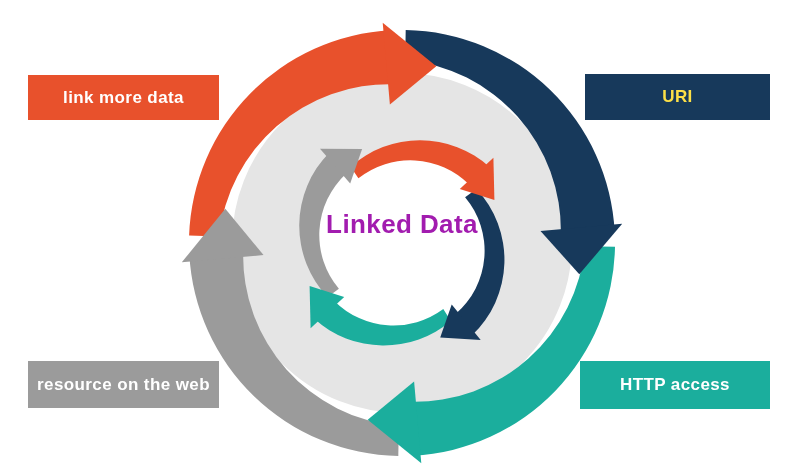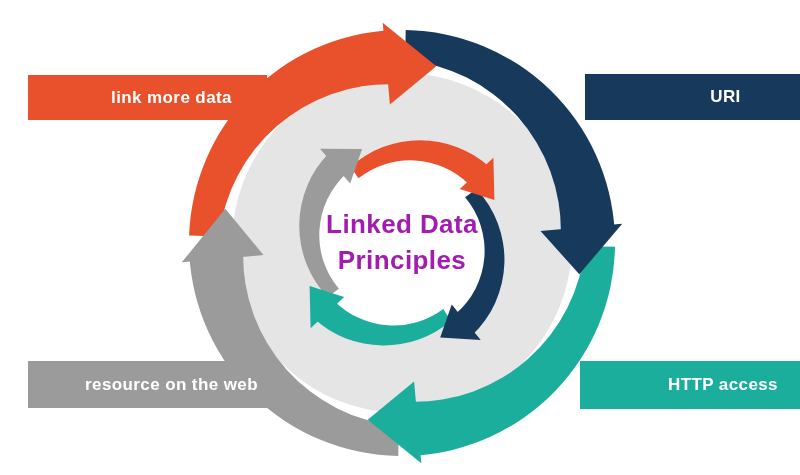--- a/index.html
+++ b/index.html
@@ -10,21 +10,20 @@
     overflow: hidden;
   }
   .stage { position: relative; width: 800px; height: 475px; background: #ffffff; }
   .stage svg { position: absolute; left: 0; top: 0; }
   .label-box {
     position: absolute;
     display: flex; align-items: center; justify-content: center;
     color: #ffffff;
     font-size: 17px; font-weight: bold; letter-spacing: 0.4px;
     white-space: nowrap;
-    padding-left: 48px;
   }
   .center-title {
     position: absolute;
     left: 292px; top: 206px; width: 220px;
     text-align: center;
     font-size: 26px; font-weight: bold; letter-spacing: 0.4px;
     line-height: 36px;
     color: #1c1c1c;
   }
 </style>
@@ -49,28 +48,27 @@
       <path d="M450.8 321.0 A104 104 0 0 1 314.5 319.1 L334.8 301.4 A83.5 83.5 0 0 0 443.3 309.1 Z" fill="#1BAE9D"></path>
       <path d="M320.0 148.7 L362.1 149.1 L350.2 183.4 Z" fill="#9B9B9B"></path>
       <path d="M493.4 157.8 L494.4 199.9 L459.8 189.1 Z" fill="#E8512C"></path>
       <path d="M480.7 340.1 L440.2 337.6 L451.7 304.4 Z" fill="#17395B"></path>
       <path d="M310.6 328.2 L309.6 286.1 L344.2 296.9 Z" fill="#1BAE9D"></path>
     </svg>
 
   <div class="label-box" id="label-0" style="left: 28px; top: 75px; width: 191px; height: 45px; background: rgb(232, 81, 44); color: rgb(255, 255, 255);">
     <span>link more data</span>
   </div>
-  <div class="label-box" id="label-1" style="left: 585px; top: 74px; width: 185px; height: 46px; background: rgb(23, 57, 91); color: #ffffff;">
+  <div class="label-box" id="label-1" style="left: 585px; top: 74px; width: 185px; height: 46px; background: rgb(23, 57, 91); color: #fde047;">
     <span>URI</span>
   </div>
   <div class="label-box" id="label-2" style="left: 28px; top: 361px; width: 191px; height: 47px; background: rgb(155, 155, 155); color: rgb(255, 255, 255);">
     <span>resource on the web</span>
   </div>
   <div class="label-box" id="label-3" style="left: 580px; top: 361px; width: 190px; height: 48px; background: rgb(27, 174, 157); color: rgb(255, 255, 255);">
     <span>HTTP access</span>
   </div>
 
   <div class="center-title" style="color: #a21caf;">
     <div>Linked Data</div>
-    <div>Principles</div>
   </div>
 
 </div>
 
 </body></html>

